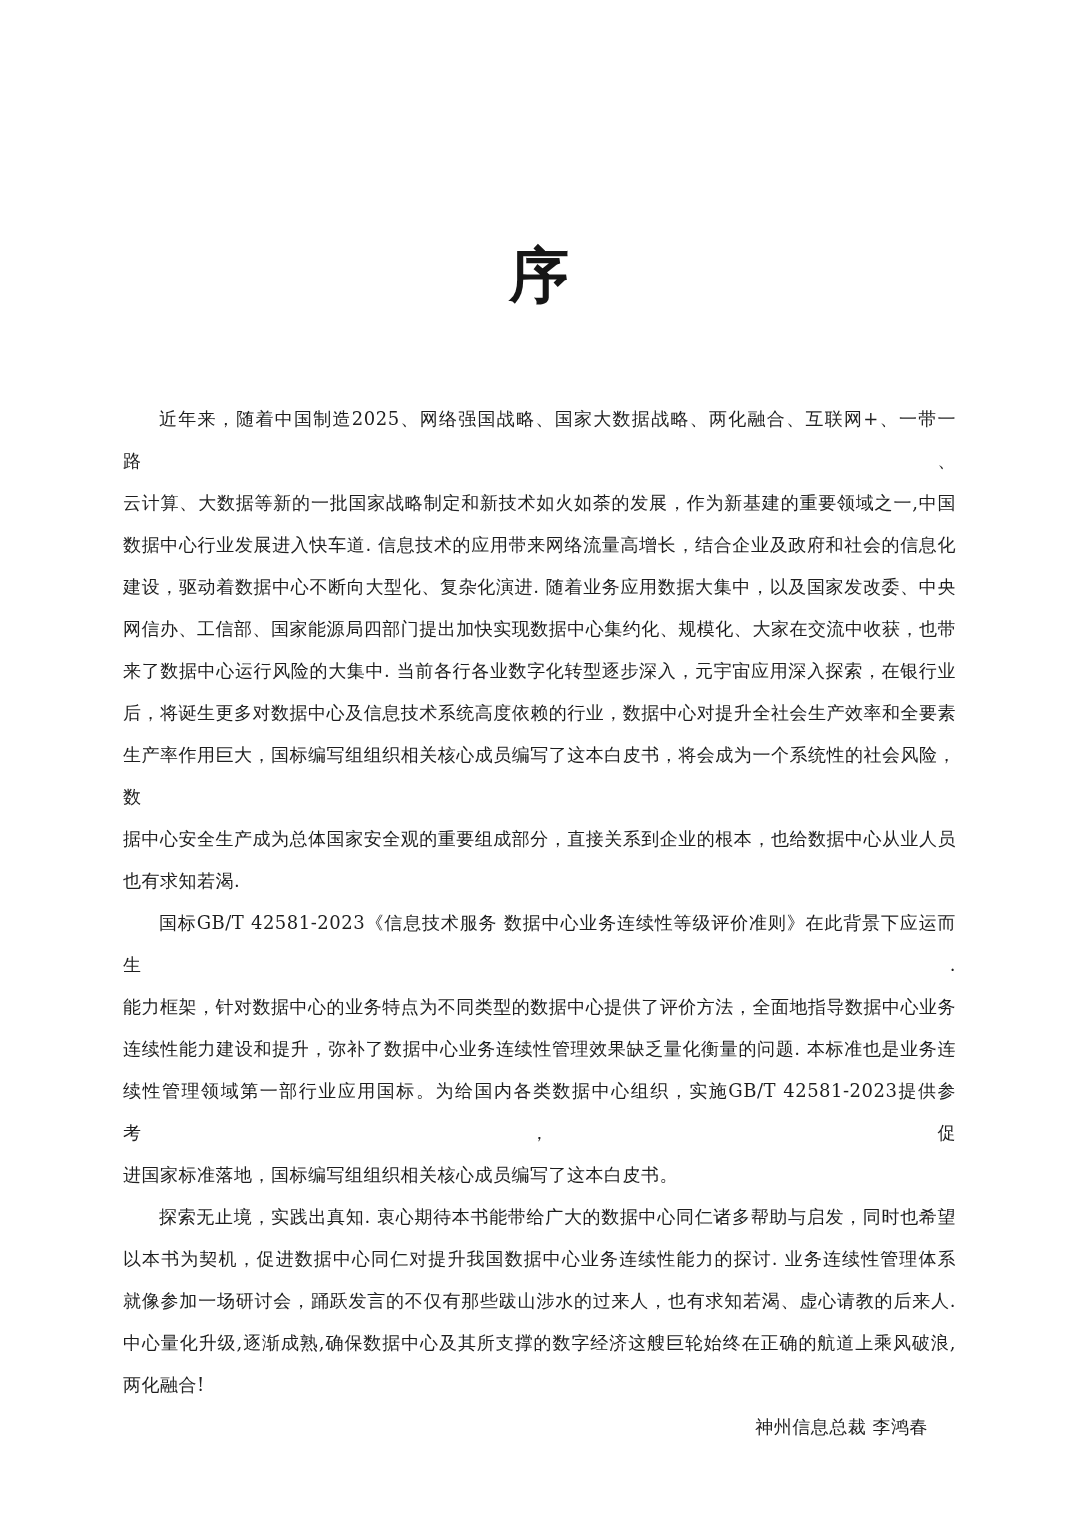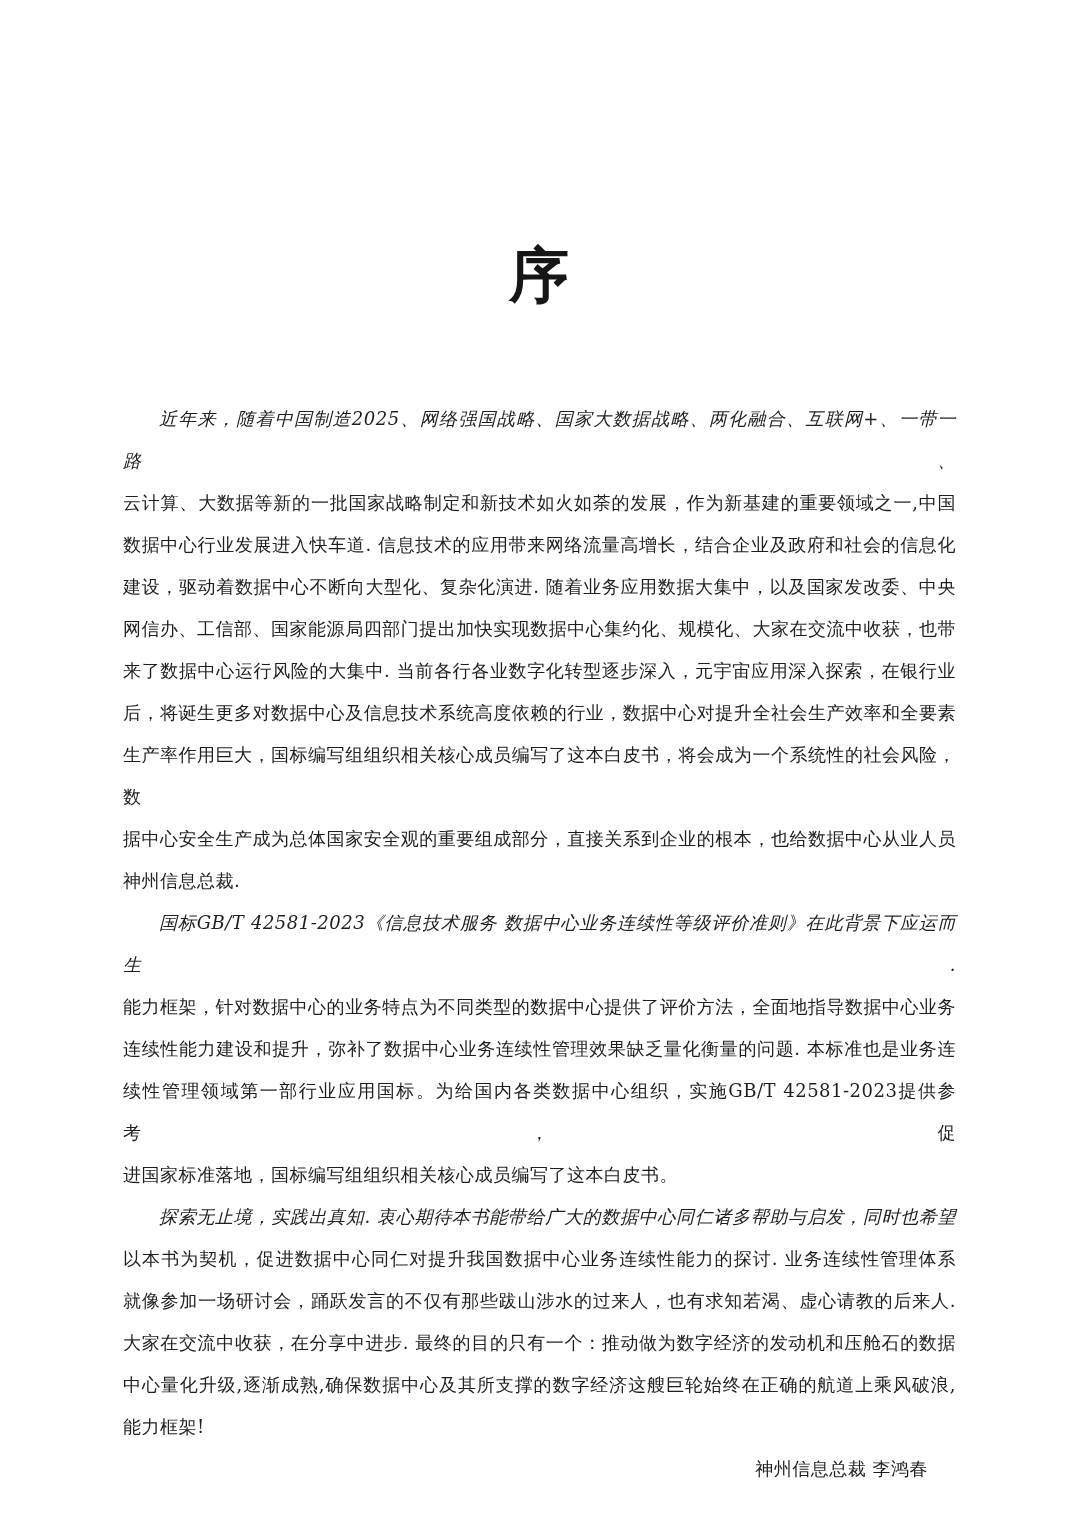--- a/index.html
+++ b/index.html
@@ -38,21 +38,20 @@
     line-height: 42px;
     letter-spacing: 0.5px;
   }
   .line {
     text-align: justify;
     text-align-last: justify;
     min-height: 42px;
   }
   .line.pstart {
     text-indent: 2em;
-    font-style: italic;
   }
   .line.pend {
     text-align-last: left;
   }
   .line.sig {
     text-align: right;
     text-align-last: right;
     padding-right: 28px;
   }
 </style>
@@ -67,32 +66,31 @@
 
     <div class="line pstart">近年来，随着中国制造2025、网络强国战略、国家大数据战略、两化融合、互联网+、一带一路、</div>
     <div class="line">云计算、大数据等新的一批国家战略制定和新技术如火如荼的发展，作为新基建的重要领域之一,中国</div>
     <div class="line">数据中心行业发展进入快车道. 信息技术的应用带来网络流量高增长，结合企业及政府和社会的信息化</div>
     <div class="line">建设，驱动着数据中心不断向大型化、复杂化演进. 随着业务应用数据大集中，以及国家发改委、中央</div>
     <div class="line">网信办、工信部、国家能源局四部门提出加快实现数据中心集约化、规模化、大家在交流中收获，也带</div>
     <div class="line">来了数据中心运行风险的大集中. 当前各行各业数字化转型逐步深入，元宇宙应用深入探索，在银行业</div>
     <div class="line">后，将诞生更多对数据中心及信息技术系统高度依赖的行业，数据中心对提升全社会生产效率和全要素</div>
     <div class="line">生产率作用巨大，国标编写组组织相关核心成员编写了这本白皮书，将会成为一个系统性的社会风险，数</div>
     <div class="line">据中心安全生产成为总体国家安全观的重要组成部分，直接关系到企业的根本，也给数据中心从业人员</div>
-    <div class="line pend">神州信息总裁.</div>
+    <div class="line pend">也有求知若渴.</div>
 
     <div class="line pstart">国标GB/T 42581-2023《信息技术服务 数据中心业务连续性等级评价准则》在此背景下应运而生.</div>
     <div class="line">能力框架，针对数据中心的业务特点为不同类型的数据中心提供了评价方法，全面地指导数据中心业务</div>
     <div class="line">连续性能力建设和提升，弥补了数据中心业务连续性管理效果缺乏量化衡量的问题. 本标准也是业务连</div>
     <div class="line">续性管理领域第一部行业应用国标。为给国内各类数据中心组织，实施GB/T 42581-2023提供参考，促</div>
     <div class="line pend">进国家标准落地，国标编写组组织相关核心成员编写了这本白皮书。</div>
 
     <div class="line pstart">探索无止境，实践出真知. 衷心期待本书能带给广大的数据中心同仁诸多帮助与启发，同时也希望</div>
     <div class="line">以本书为契机，促进数据中心同仁对提升我国数据中心业务连续性能力的探讨. 业务连续性管理体系</div>
     <div class="line">就像参加一场研讨会，踊跃发言的不仅有那些跋山涉水的过来人，也有求知若渴、虚心请教的后来人.</div>
-    <div class="line">大家在交流中收获，在分享中进步. 最终的目的只有一个：推动做为数字经济的发动机和压舱石的数据</div>
     <div class="line">中心量化升级,逐渐成熟,确保数据中心及其所支撑的数字经济这艘巨轮始终在正确的航道上乘风破浪,</div>
-    <div class="line pend">能力框架!</div>
+    <div class="line pend">两化融合!</div>
 
     <div class="line sig">神州信息总裁  李鸿春</div>
 
   </div>
 
 </div>
 
 </body></html>

